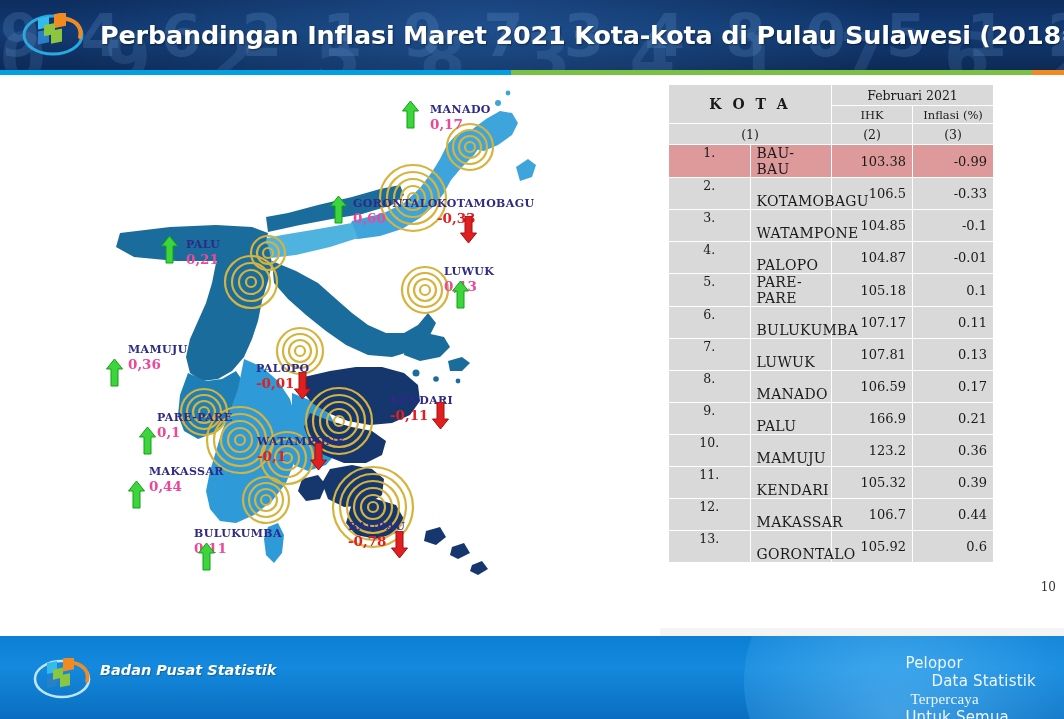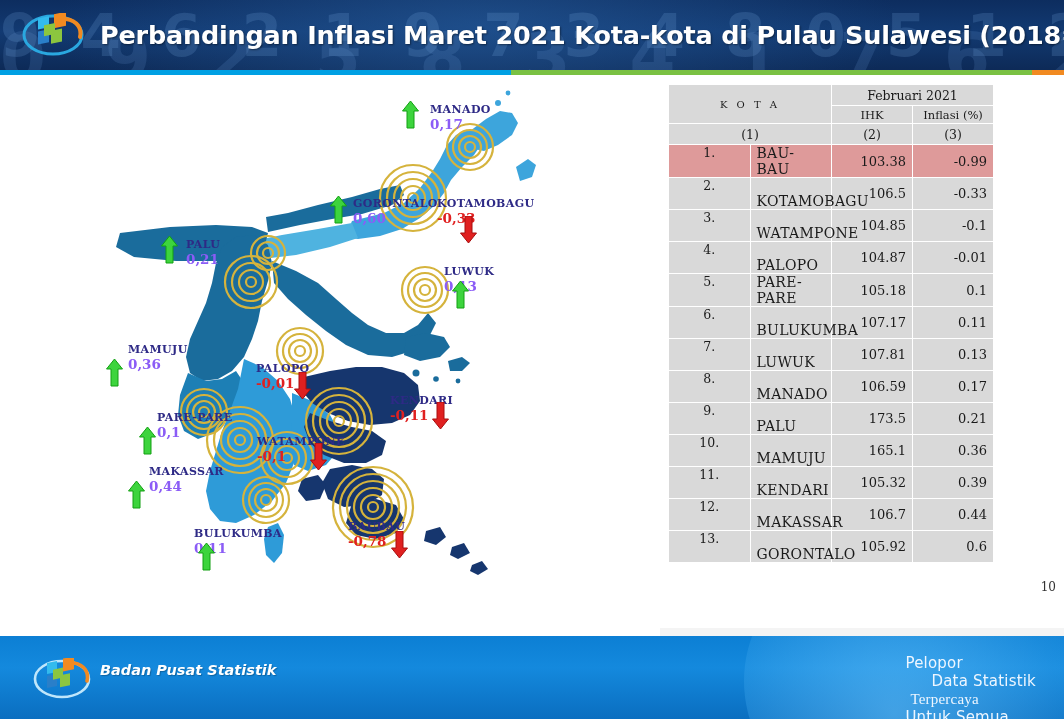--- a/index.html
+++ b/index.html
@@ -55,35 +55,35 @@
   .mk { position:absolute; white-space:nowrap; }
   .mk .city {
     font-family:"DejaVu Serif", serif;
     font-size:11px; font-weight:700; color:#2e2a86;
     letter-spacing:.4px; display:block;
   }
   .mk .val {
     font-family:"DejaVu Serif", serif;
     font-size:13.5px; font-weight:700; display:block;
   }
-  .mk.up .val { color:#8b5cf6; }
+  .mk.up .val { color:#ec4899; }
   .mk.down .val { color:#e02020; }
   .arrow { position:absolute; width:17px; height:28px; }
 
   
   .table-wrap { position:absolute; left:668px; top:9px; width:326px; }
   table.tbl { border-collapse:collapse; width:326px; table-layout:fixed;
               font-family:"DejaVu Serif", serif; background:#d9d9d9; }
   table.tbl th, table.tbl td {
     border:1px solid #ffffff;
     background:#d9d9d9;
     color:#1a1a1a;
     padding:0 6px;
   }
-  .th-kota   { width:163px; height:39px; font-size:10px; font-weight:400; letter-spacing:3px; text-align:center; vertical-align:middle; }
+  .th-kota   { width:163px; height:39px; font-size:14px; font-weight:700; letter-spacing:3px; text-align:center; vertical-align:middle; }
   .th-period { height:21px; font-size:12.5px; font-weight:400; text-align:center; vertical-align:middle; }
   .th-sub    { height:18px; font-size:11.5px; font-weight:400; text-align:center; vertical-align:middle;margin-top:22px; }
   .th-num    { height:21px; font-size:12.5px; font-weight:400; text-align:center; vertical-align:middle; }
   .col-ihk   { width:78px; }
   .col-inf   { width:85px; }
 
   tbody tr { height:32px; }
   td.no   { width:34px; font-size:12.5px; text-align:center; vertical-align:top; padding-top:2px; }
   td.city { font-size:14px; text-align:left; vertical-align:bottom; padding-bottom:3px; letter-spacing:.3px; }
   td.num  { font-size:13px; text-align:right; vertical-align:middle; padding-right:5px; }
@@ -440,27 +440,27 @@
             </tr>
             <tr>
               <td class="no">8.</td>
               <td class="city">MANADO</td>
               <td class="num">106.59</td>
               <td class="num">0.17</td>
             </tr>
             <tr>
               <td class="no">9.</td>
               <td class="city">PALU</td>
-              <td class="num">173.5</td>
+              <td class="num">166.9</td>
               <td class="num">0.21</td>
             </tr>
             <tr>
               <td class="no">10.</td>
               <td class="city">MAMUJU</td>
-              <td class="num">165.1</td>
+              <td class="num">123.2</td>
               <td class="num">0.36</td>
             </tr>
             <tr>
               <td class="no">11.</td>
               <td class="city">KENDARI</td>
               <td class="num">105.32</td>
               <td class="num">0.39</td>
             </tr>
             <tr>
               <td class="no">12.</td>

